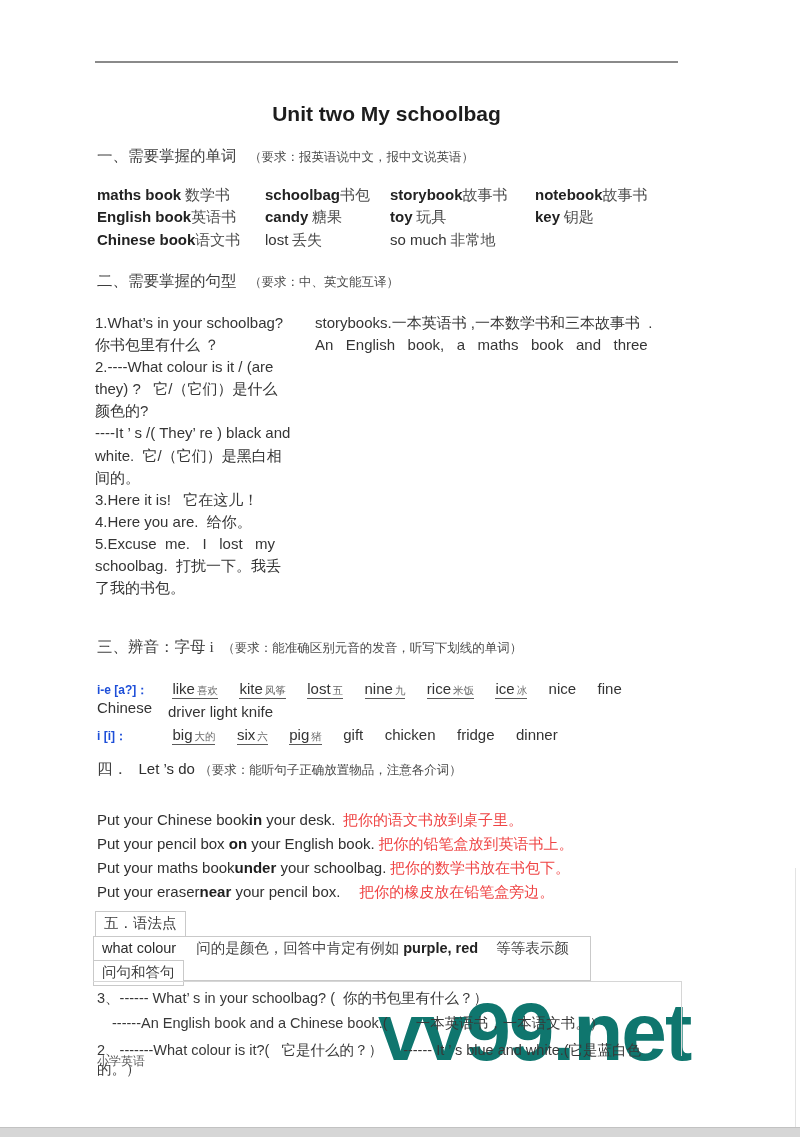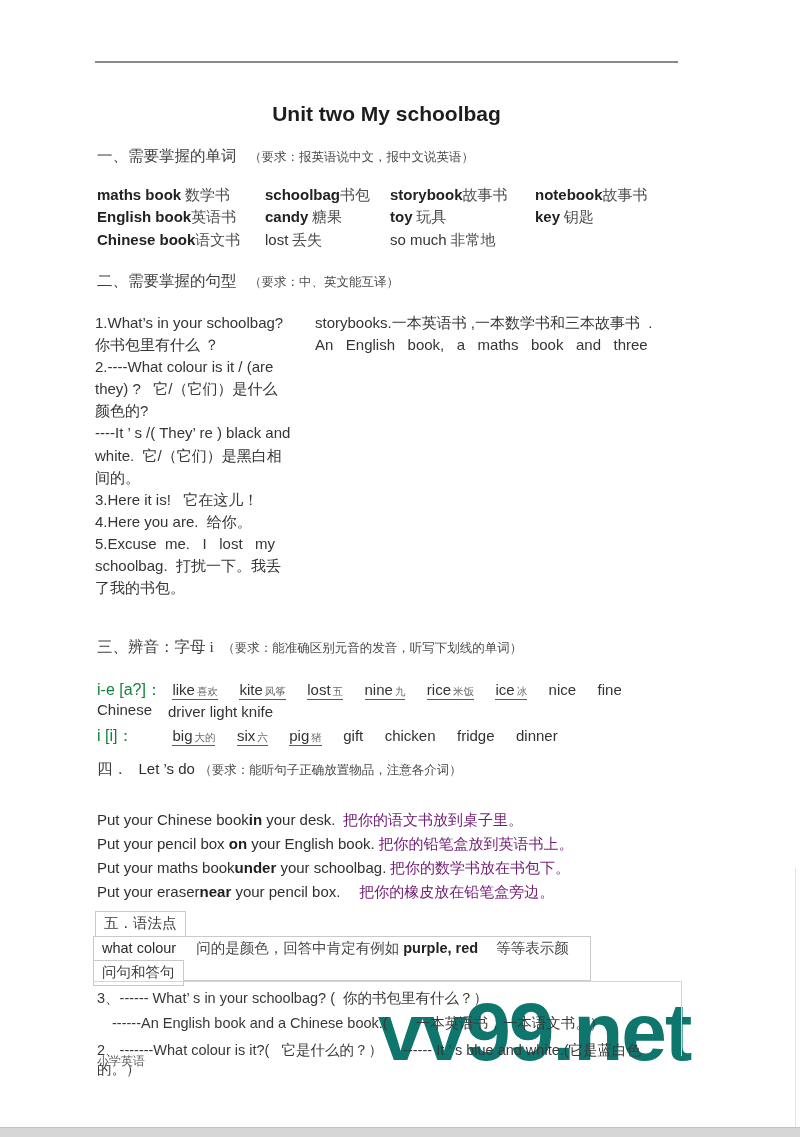--- a/index.html
+++ b/index.html
@@ -17,28 +17,28 @@
 
   .vocab{top:184px;left:97px;width:565px;display:grid;grid-template-columns:168px 125px 145px 1fr;
          line-height:22.4px;font-size:15px;}
   .ve{font-weight:bold;color:#222;}
   .ve.reg{font-weight:normal;color:#333;}
   .vcn{font-family:"Liberation Serif",serif;color:#4c4c4c;}
 
   .s2col{font-size:15px;line-height:22.1px;color:#353535;}
   .s2col .l{min-height:22.1px;}
 
-  .phon-label{font-weight:normal;color:#15803d;font-size:16px;display:inline-block;width:71px;}
+  .phon-label{font-weight:bold;color:#1d4ed8;font-size:12px;display:inline-block;width:71px;}
   .tok{font-size:15px;margin-right:17px;color:#333;}
   .tok .gl{font-size:10.5px;color:#6b6b6b;font-family:"Liberation Serif",serif;margin-left:2px;}
   .tok.u{border-bottom:1px solid #5a5a5a;padding-bottom:1px;}
 
   .pline{font-size:15px;line-height:23px;color:#303030;}
   .pline b{color:#1e1e1e;}
-  .cn4{font-family:"Liberation Serif",serif;color:#701a75;}
+  .cn4{font-family:"Liberation Serif",serif;color:#ef4444;}
 
   .cellbox{border:1px solid #c9c9c9;background:#fff;font-size:14.5px;padding:2px 8px 3px 8px;color:#3d3d3d;}
   .qabox{top:981px;left:93px;width:588px;height:74px;border-top:1px solid #d6d6d6;border-right:1px solid #d6d6d6;}
   .qaline{font-size:14.5px;color:#383838;}
 
   .footer{font-size:12px;color:#5a5a5a;font-family:"Liberation Serif",serif;}
   .watermark{top:985px;left:378px;font-size:82px;font-weight:bold;color:#0f766e;letter-spacing:-2px;white-space:nowrap;z-index:0;}
   .content{position:absolute;inset:0;z-index:1;}
   .right-line{left:795px;top:868px;width:1px;height:259px;background:#e3e3e3;z-index:2;}
   .bottom-bar{left:0;top:1127px;width:800px;height:10px;background:#d6d6d6;border-top:1px solid #c2c2c2;z-index:3;}

